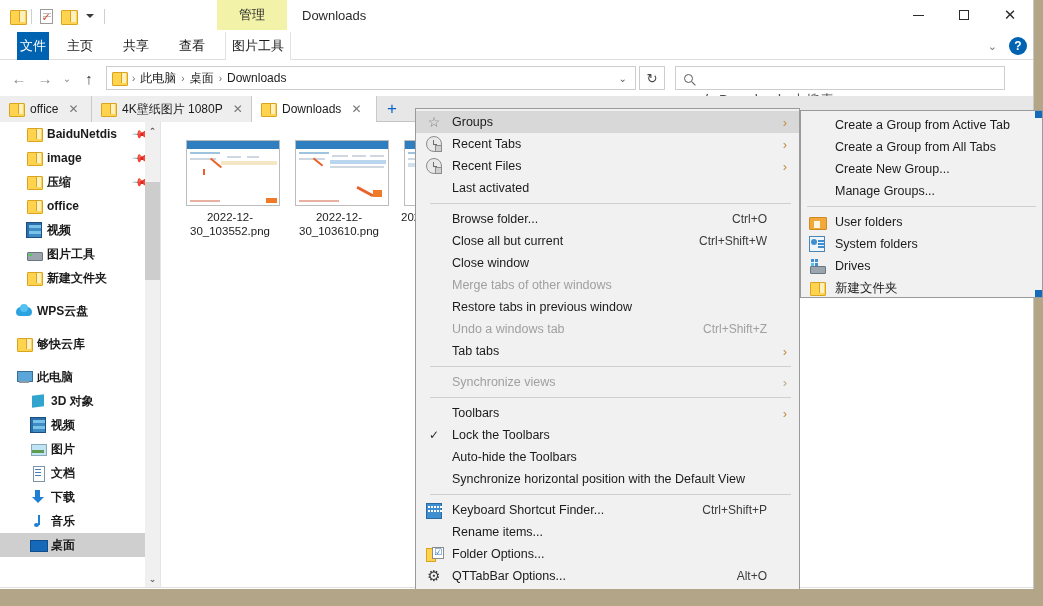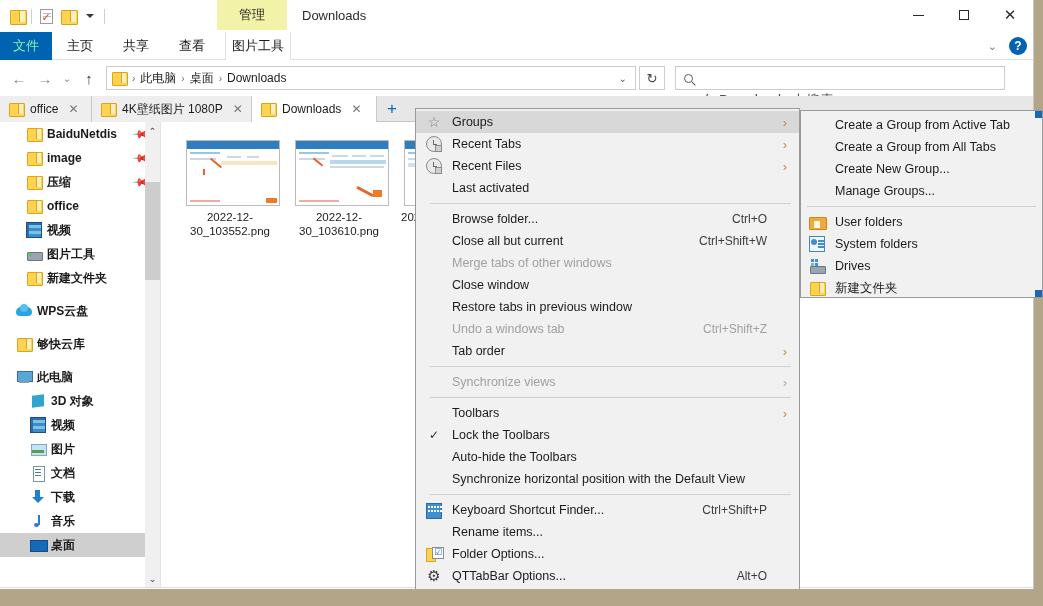--- a/index.html
+++ b/index.html
@@ -56,21 +56,21 @@
   .wb-min { width: 11px; height: 1px; background: #2b2b2b; }
   .wb-max { width: 10px; height: 10px; border: 1px solid #2b2b2b; }
   .wb-x { font-size: 15px; line-height: 15px; font-family: "DejaVu Sans", sans-serif; }
 
   
   .ribbonbar { position: relative; height: 28px; background: #ffffff; border-bottom: 1px solid #dedede; }
   .rtab {
     position: absolute; top: 0; height: 28px; display: flex; align-items: center;
     justify-content: center; font-size: 13px; color: #1b1b1b;
   }
-  .rtab.file { left: 0; width: 52px; background: #0063b1; color: #86efac; }
+  .rtab.file { left: 17px; width: 32px; background: #0063b1; color: #ffffff; }
   .rtab.t1 { left: 52px; width: 56px; }
   .rtab.t2 { left: 108px; width: 56px; }
   .rtab.t3 { left: 164px; width: 56px; }
   .rtab.ctx { left: 225px; width: 66px; border-left: 1px solid #e2e2e2; border-right: 1px solid #e2e2e2; background:#fff; }
   .ribbon-right { position: absolute; right: 6px; top: 0; height: 28px; display: flex; align-items: center; gap: 12px; }
   .chev-sm { color: #7a7a7a; font-size: 11px; }
   .help-btn {
     width: 18px; height: 18px; border-radius: 50%; background: #0063b1; color: #fff;
     font-size: 12px; font-weight: bold; display: flex; align-items: center; justify-content: center;
   }
@@ -575,39 +575,39 @@
     <div class="mi">
       <span class="mi-label">Browse folder...</span>
       <span class="mi-accel">Ctrl+O</span>
     </div>
 
     <div class="mi">
       <span class="mi-label">Close all but current</span>
       <span class="mi-accel">Ctrl+Shift+W</span>
     </div>
 
+    <div class="mi">
+      <span class="mi-label">Close window</span>
+    </div>
+
     <div class="mi disabled">
       <span class="mi-label">Merge tabs of other windows</span>
-    </div>
-
-    <div class="mi">
-      <span class="mi-label">Close window</span>
     </div>
 
     <div class="mi">
       <span class="mi-label">Restore tabs in previous window</span>
     </div>
 
     <div class="mi disabled">
       <span class="mi-label">Undo a windows tab</span>
       <span class="mi-accel">Ctrl+Shift+Z</span>
     </div>
 
     <div class="mi">
-      <span class="mi-label">Tab order</span>
+      <span class="mi-label">Tab tabs</span>
       <span class="arrow">›</span>
     </div>
 
     <div class="msep"></div>
 
     <div class="mi disabled">
       <span class="mi-label">Synchronize views</span>
       <span class="arrow">›</span>
     </div>
 

